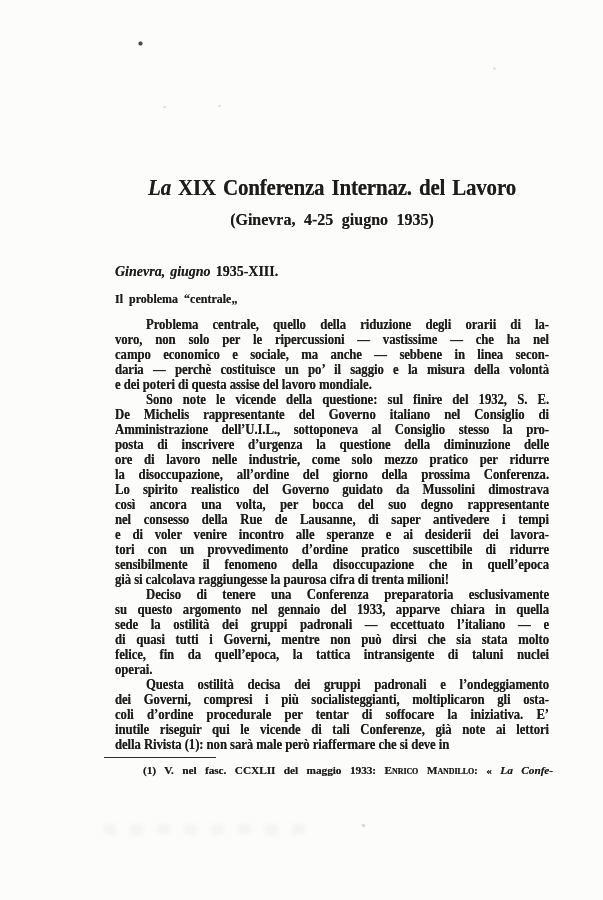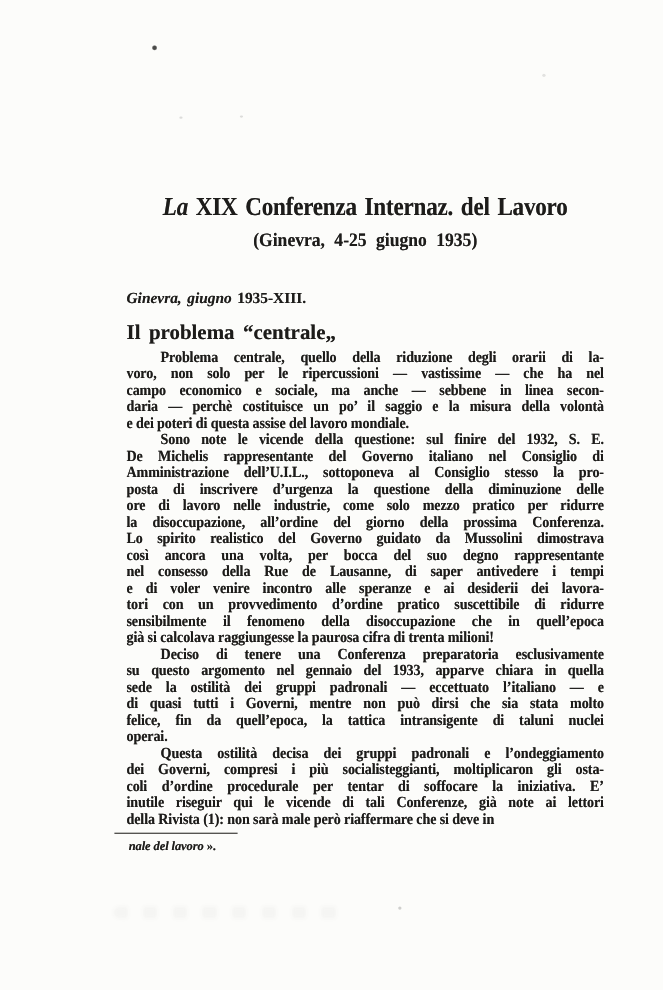--- a/index.html
+++ b/index.html
@@ -22,21 +22,21 @@
     position:absolute;top:210px;left:74px;width:434px;text-align:center;
     font-size:16px;font-weight:bold;word-spacing:4.5px;white-space:nowrap;
     transform:scaleY(1.08);transform-origin:center top;
   }
   .dateline{
     position:absolute;top:264px;left:74px;width:426px;text-align:left;
     font-size:14px;font-weight:bold;word-spacing:1.5px;
   }
   .heading{
     position:absolute;top:292px;left:74px;width:434px;
-    font-size:19px;font-weight:bold;word-spacing:3px;
+    font-size:12px;font-weight:bold;word-spacing:3px;
   }
   .body{
     position:absolute;top:318px;left:74px;width:434px;
     font-size:12.8px;font-weight:bold;letter-spacing:-.1px;
   }
   .line{
     height:15px;line-height:15px;overflow:hidden;
     text-align:justify;text-align-last:justify;
     transform:scaleY(1.1);transform-origin:0 70%;
   }
@@ -108,15 +108,15 @@
       <div class="line">felice, fin da quell’epoca, la tattica intransigente di taluni nuclei</div>
       <div class="line para-end">operai.</div>
       <div class="line first">Questa ostilità decisa dei gruppi padronali e l’ondeggiamento</div>
       <div class="line">dei Governi, compresi i più socialisteggianti, moltiplicaron gli osta-</div>
       <div class="line">coli d’ordine procedurale per tentar di soffocare la iniziativa. E’</div>
       <div class="line">inutile riseguir qui le vicende di tali Conferenze, già note ai lettori</div>
       <div class="line para-end">della Rivista (1): non sarà male però riaffermare che si deve in</div>
     </div>
   <div class="fnrule"></div>
   <div class="footnote">
-      <div class="fline para-end"><span class="seg-i">nale del lavoro</span><span class="seg-r"> ».</span></div>
+      <div class="fline first"><span class="seg-r">(1) V. nel fasc. CCXLII del maggio 1933: </span><span class="seg-sc">Enrico Mandillo</span><span class="seg-r">: « </span><span class="seg-i">La Confe-</span></div>
     </div>
 </div>
 
 </body></html>

